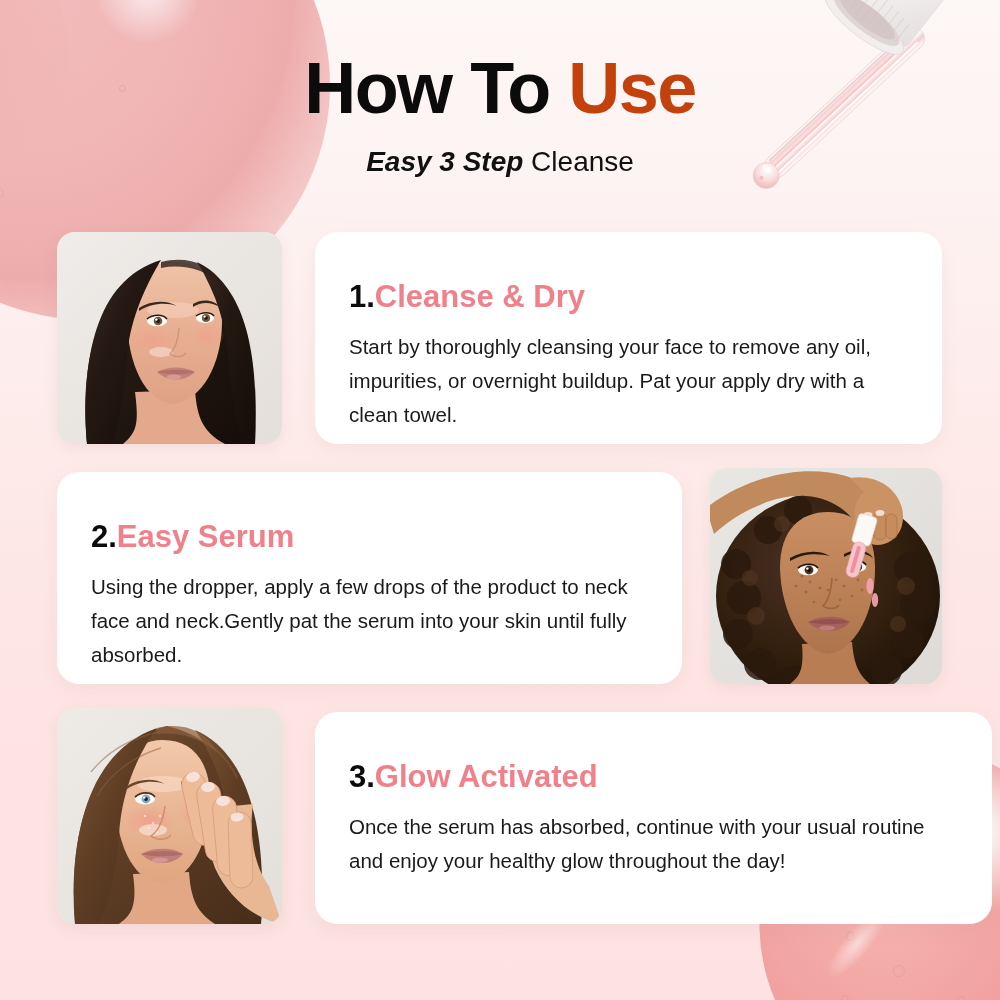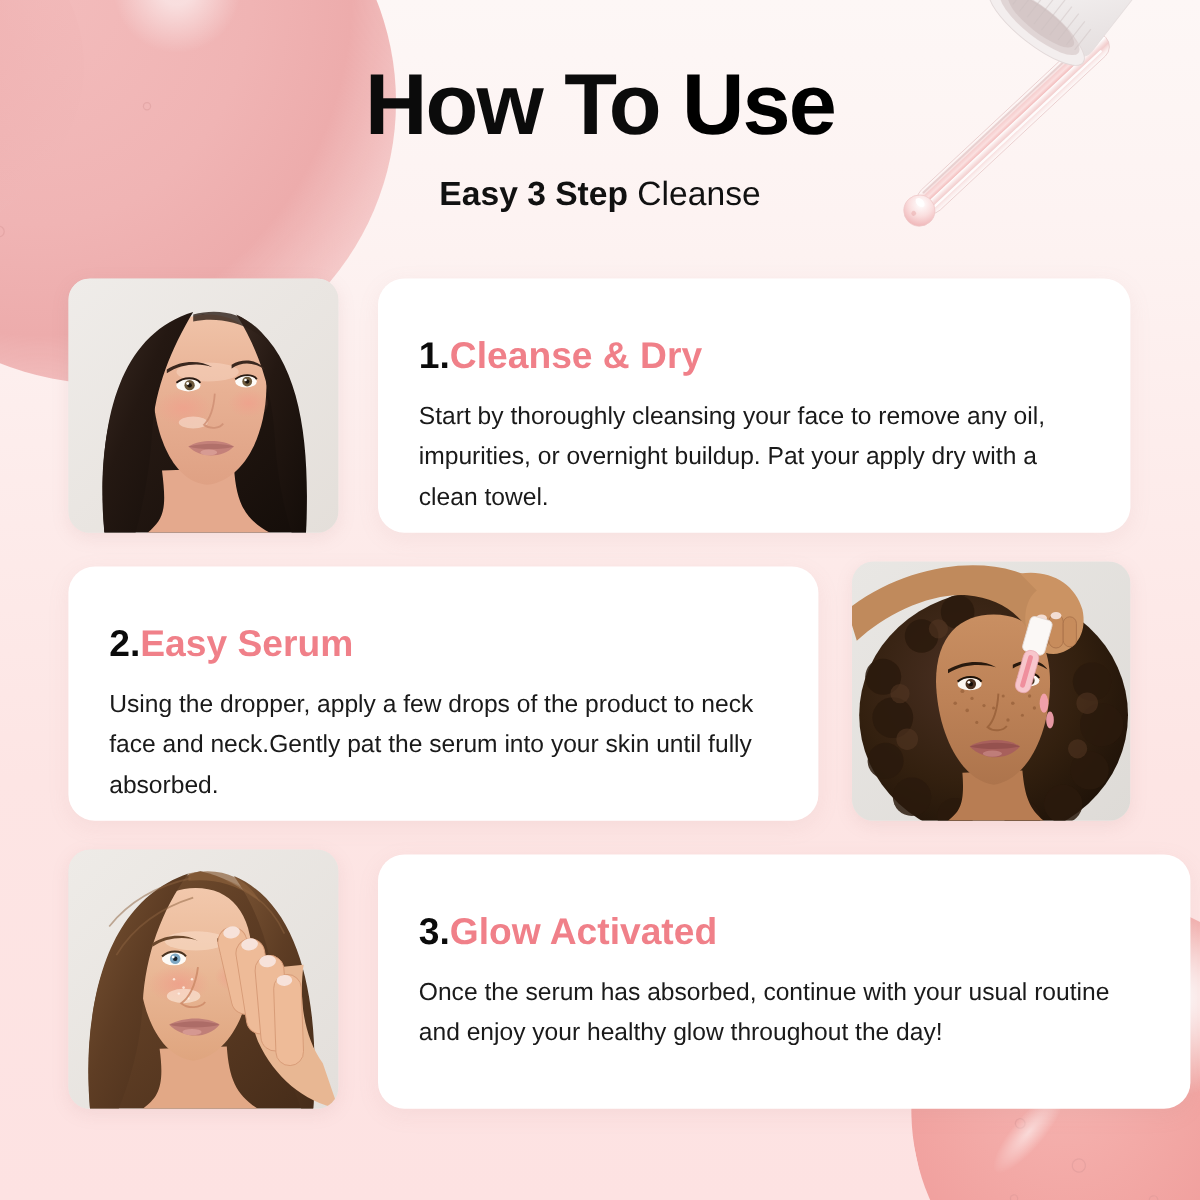--- a/index.html
+++ b/index.html
@@ -61,25 +61,25 @@
 
   
   #dropper { position:absolute; left:700px; top:-12px; width:300px; height:270px; }
 
   
   #header { position:absolute; left:0; top:52px; width:1000px; text-align:center; z-index:6; }
   #main-title {
     font-size:72px; font-weight:700; letter-spacing:-1.5px; line-height:1;
     color:#0b0b0b;
   }
-  #main-title .accent { color:#000000; }
+  #main-title .accent { color:#c2410c; }
   #subtitle {
     margin-top:24px; font-size:28px; line-height:1; color:#111; font-weight:400;
   }
-  #subtitle .strong { font-weight:700; }
+  #subtitle .strong { font-weight:700;font-style:italic; }
   .card {
     position:absolute;
     background:#ffffff;
     border-radius:22px;
     box-shadow: 0 5px 18px rgba(190,140,140,.10);
     padding:48px 34px 28px 34px;
   }
   .step-head {
     font-size:31px; font-weight:700; line-height:1.1; margin-bottom:16px;
     white-space:nowrap;

